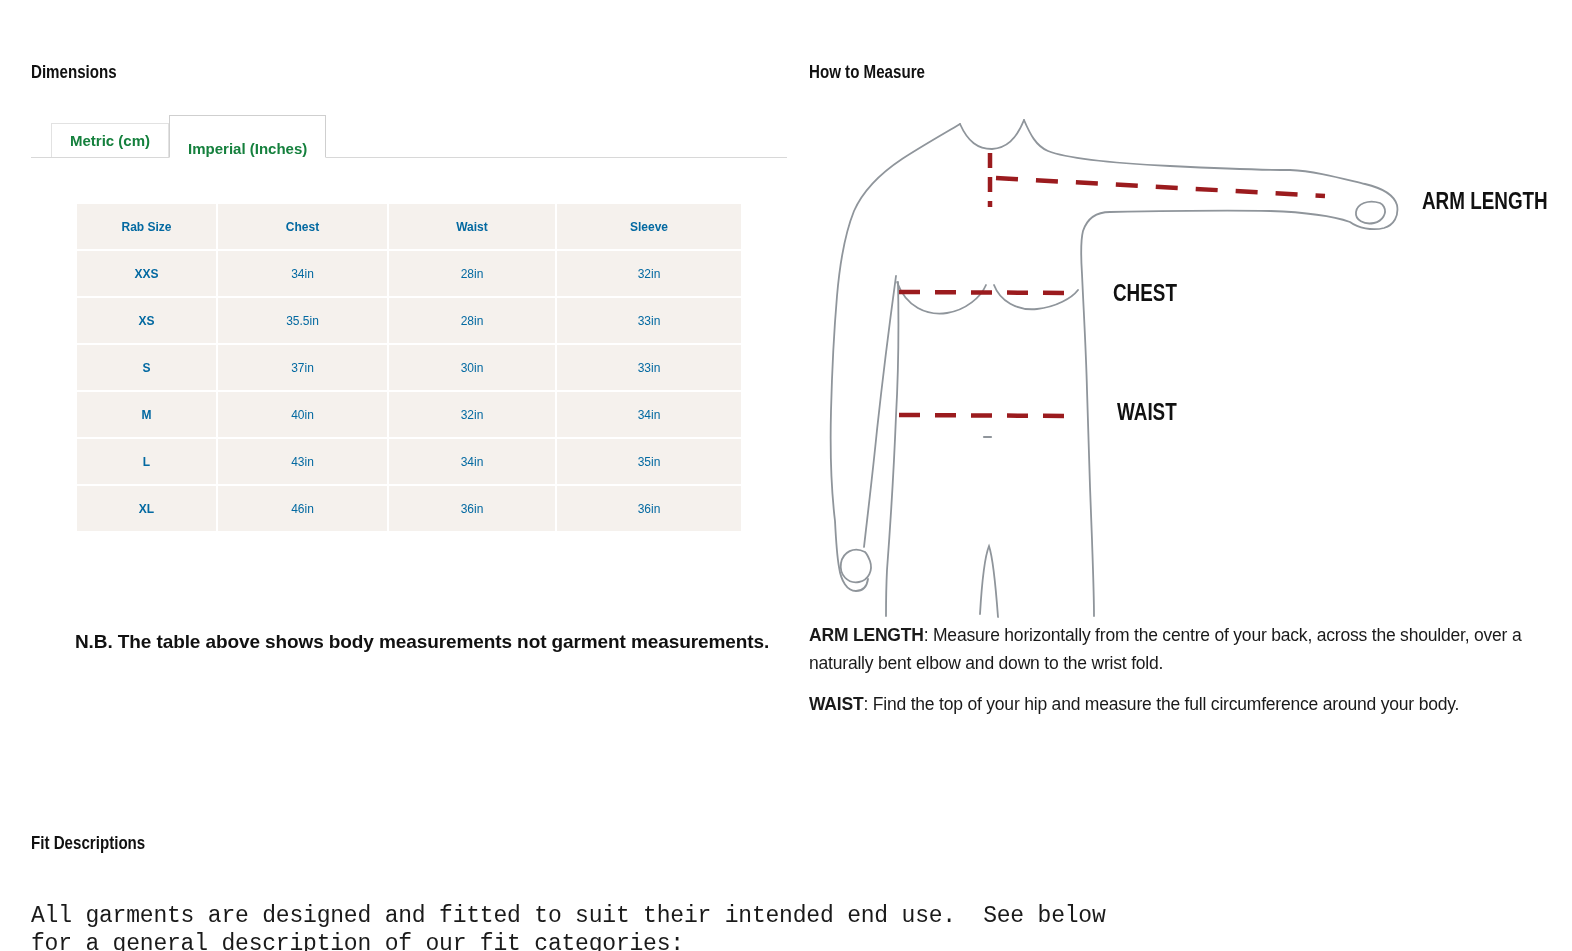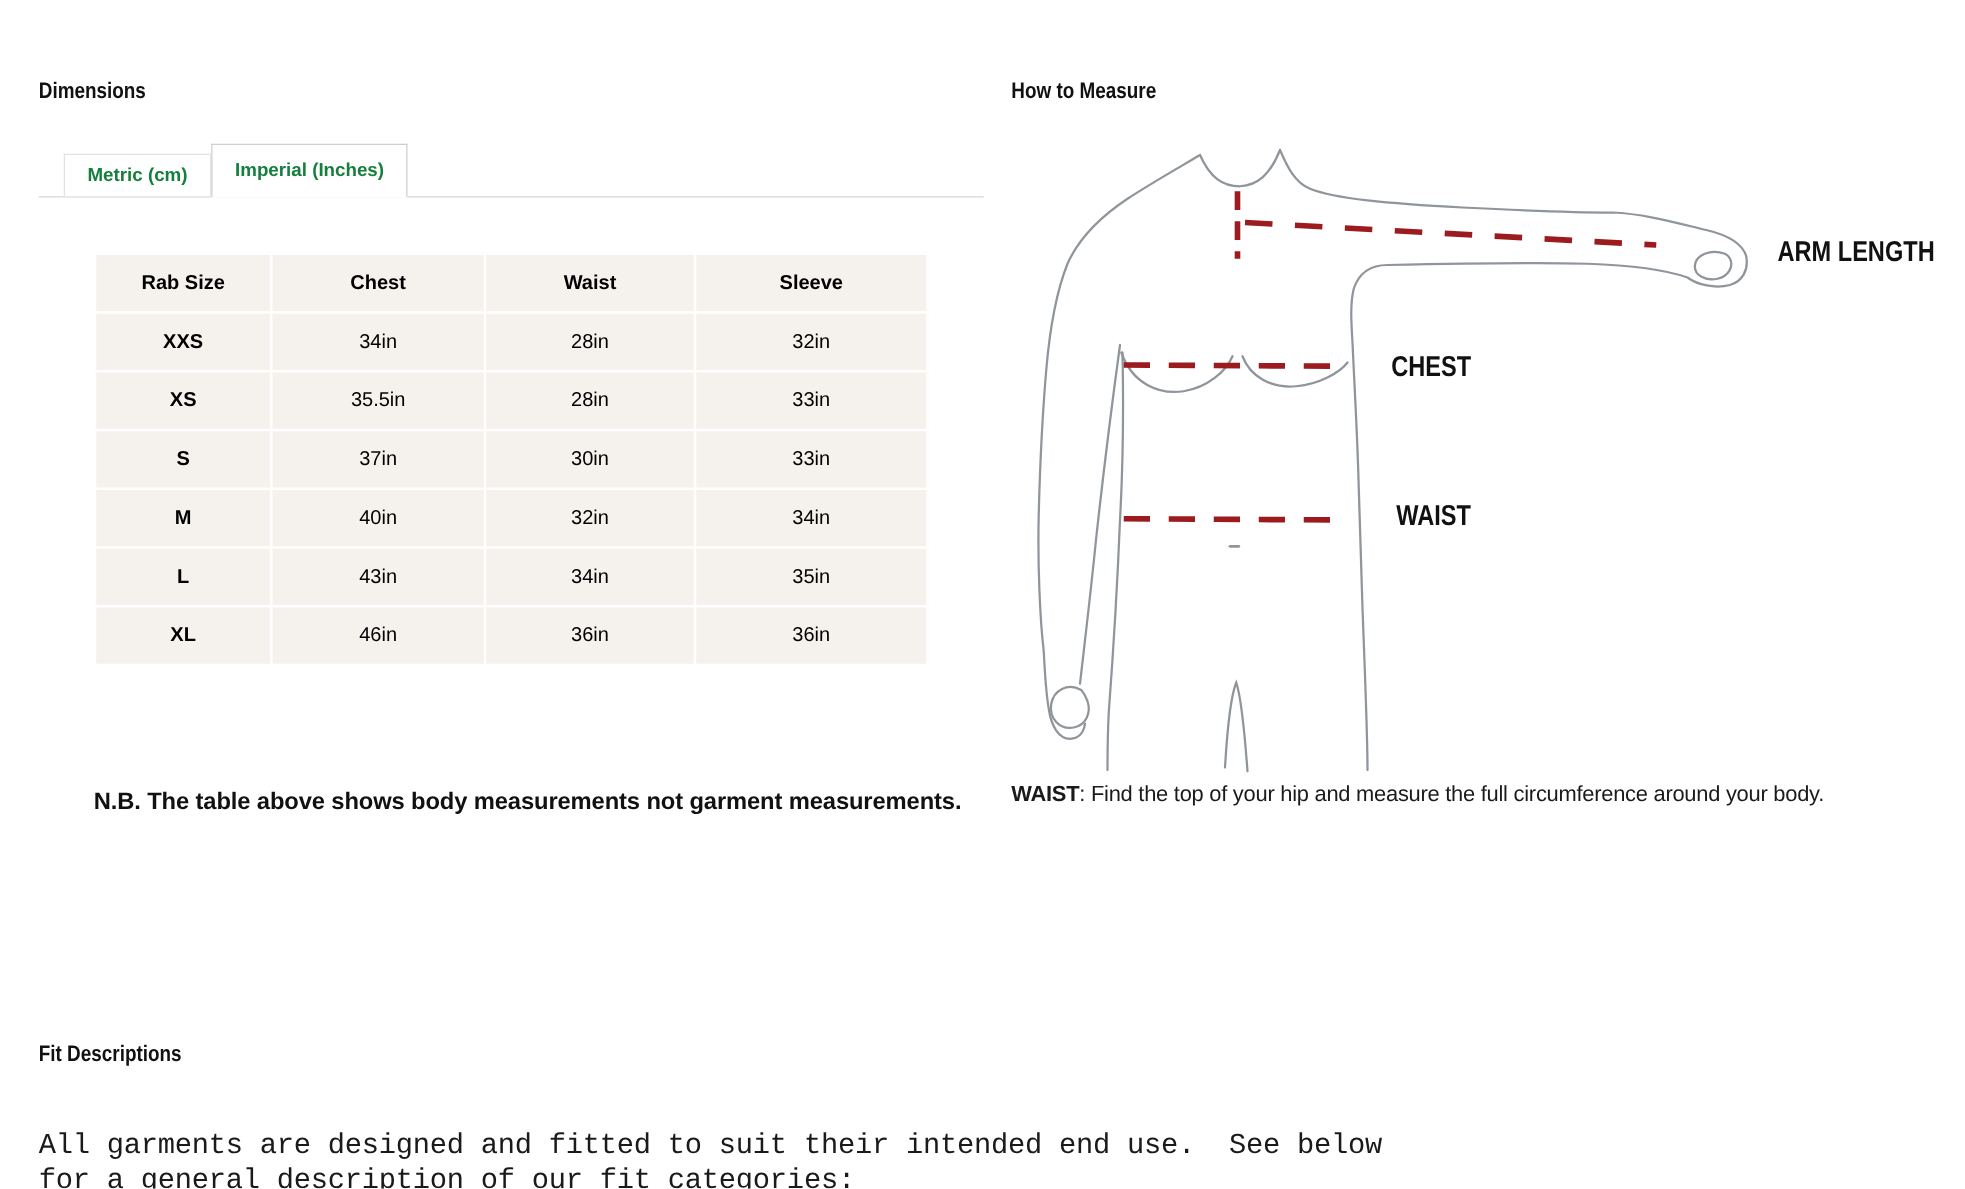--- a/index.html
+++ b/index.html
@@ -15,29 +15,29 @@
 
   
   .tabs { position:absolute; left:31px; top:114px; width:756px; height:44px;
     display:flex; align-items:flex-end; padding-left:20px;
     border-bottom:1px solid #d8d8d8; }
   .tab { appearance:none; background:#fff; color:#15803d; cursor:pointer;
     font-family:"Liberation Sans","DejaVu Sans",sans-serif;
     font-size:15px; font-weight:700; white-space:nowrap; }
   .tab-inactive { height:34px; line-height:32px; padding:0 18px;
     border:1px solid #e2e2e2; border-bottom:none; }
-  .tab-active { height:43px; line-height:41px; padding:0 18px;
+  .tab-active { height:43px; line-height:41px; padding:12px 18px;
     border:1px solid #cfcfcf; border-bottom:1px solid #fff;
     position:relative; z-index:2; margin-bottom:-1px; }
 
   
   table.size-table { position:absolute; left:75px; top:202px; width:666px;
     border-collapse:collapse; table-layout:fixed; background:#f5f1ed; }
   .size-table th, .size-table td { border:2px solid #fff; height:47px;
-    padding:0; text-align:center; vertical-align:middle; font-size:16px; color:#000000; }
+    padding:0; text-align:center; vertical-align:middle; font-size:12px; color:#0369a1; }
   .size-table th { font-weight:700; }
   .size-table td.size-col { font-weight:700; }
 
   .note { position:absolute; left:75px; top:612px; font-size:19px;
     font-weight:700; letter-spacing:-0.1px; color:#111; white-space:nowrap; }
 
   
   .figure { position:absolute; left:810px; top:100px; width:762px; height:525px; }
   .figure svg { position:absolute; left:0; top:0; }
   .dlabel { position:absolute; font-size:23px; font-weight:700; color:#111;
@@ -145,19 +145,20 @@
         <path stroke-dasharray="21 15" d="M 89,192 L 268,193"></path>
         <path stroke-dasharray="21 15" d="M 89,315 L 267,316"></path>
       </g>
     </svg>
     <span class="dlabel dlabel-arm">ARM LENGTH</span>
     <span class="dlabel dlabel-chest">CHEST</span>
     <span class="dlabel dlabel-waist">WAIST</span>
   </div>
 
   <div class="descs">
+    <p><strong>ARM LENGTH</strong><span>: Measure horizontally from the centre of your back, across the shoulder, over a naturally bent elbow and down to the wrist fold.</span></p>
     <p><strong>WAIST</strong><span>: Find the top of your hip and measure the full circumference around your body.</span></p>
   </div>
 
   <h2 class="sec" style="left:31px; top:828px;"><span class="cond">Fit Descriptions</span></h2>
   <p class="fit-intro">All garments are designed and fitted to suit their intended end use.  See below for a general description of our fit categories:</p>
 
 </div>
 
 </body></html>

